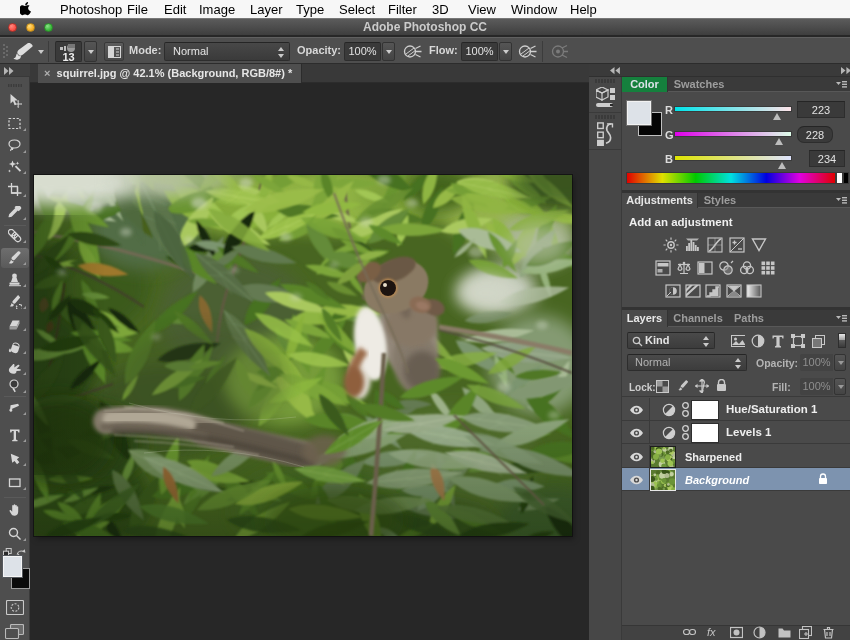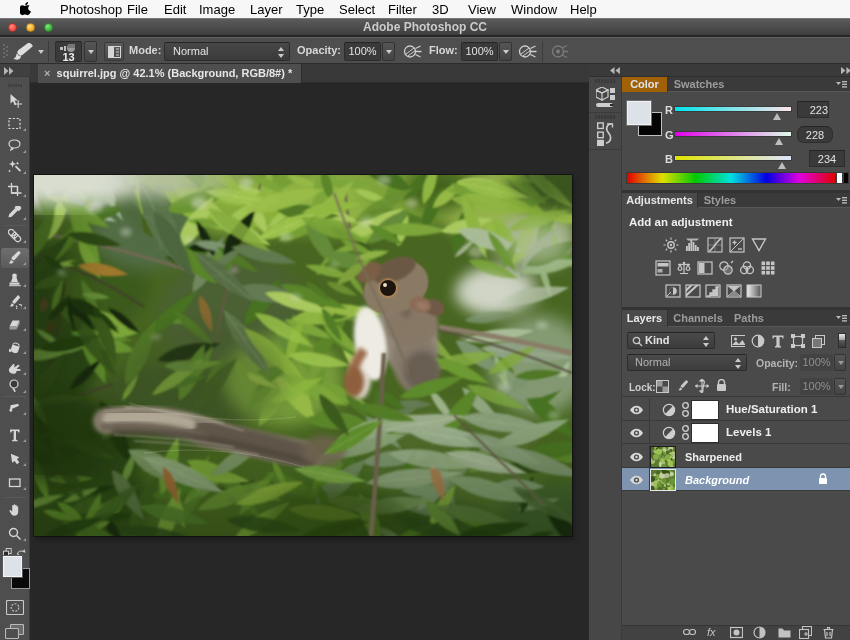--- a/index.html
+++ b/index.html
@@ -1660,34 +1660,34 @@
           <rect x="1" y="11" width="6" height="6"></rect>
           <rect x="1" y="20" width="6" height="6" fill="#cdcdcd"></rect>
           <path d="M16 2c-4 0-6 3-5 7 1 3 4 4 4 8 0 3-2 5-5 6" stroke-width="1.8"></path>
           <path d="M11 2h6v4" stroke-width="1.5"></path>
         </g>
       </svg>
     <div class="abs" style="left:0;top:72px;width:33px;height:1px;background:#3a3a3a;"></div>
 </div>
  <div id="panels">
       <div class="abs ptabbar" style="left:0;top:0;width:228px;height:15px;border-bottom:1px solid #585858;"></div>
-<div class="abs" style="left:0;top:0;width:46px;height:15px;background:#a16207;color:#dde3ea;font-size:11px;font-weight:bold;text-align:center;line-height:15px;border-right:1px solid #333;">Color</div>
+<div class="abs" style="left:0;top:0;width:46px;height:15px;background:#15803d;color:#dde3ea;font-size:11px;font-weight:bold;text-align:center;line-height:15px;border-right:1px solid #333;">Color</div>
 <div class="abs" style="left:46px;top:0;width:62px;height:15px;color:#9d9d9d;font-size:11px;font-weight:bold;text-align:center;line-height:15px;">Swatches</div>
 <svg class="abs" style="left:214px;top:4px" width="11" height="8" viewBox="0 0 11 8">
         <path fill="#b9b9b9" d="M0 1l2.5 3L5 1z"></path>
         <rect x="6" y="0" width="5" height="1.4" fill="#b9b9b9"></rect>
         <rect x="6" y="2.6" width="5" height="1.4" fill="#b9b9b9"></rect>
         <rect x="6" y="5.2" width="5" height="1.4" fill="#b9b9b9"></rect>
       </svg>
 <div class="abs" style="left:16px;top:35px;width:24px;height:24px;background:#050505;border:1px solid #c0c0c0;"></div>
 <div class="abs" style="left:5px;top:24px;width:24px;height:24px;background:#dde2e8;border:1px solid #f2f2f2;outline:1px solid #6e6e6e;"></div>
 <div class="abs" style="left:43px;top:27px;color:#dcdcdc;font-size:11px;font-weight:600;">R</div>
 <div class="abs" style="left:52px;top:29px;width:118px;height:6px;background:linear-gradient(90deg, rgb(0,228,234), rgb(255,228,234));border:1px solid #3a3a3a;"></div>
 <div class="abs" style="left:151px;top:36px;width:0;height:0;border-left:4.5px solid transparent;border-right:4.5px solid transparent;border-bottom:7px solid #bdbdbd;"></div>
-<div class="abs field" style="left:175px;top:24px;width:32px;height:17px;font-size:11px;text-align:right;line-height:16px;">223</div>
+<div class="abs field" style="left:175px;top:24px;width:48px;height:17px;font-size:11px;text-align:center;line-height:16px;">223</div>
 <div class="abs" style="left:43px;top:52px;color:#dcdcdc;font-size:11px;font-weight:600;">G</div>
 <div class="abs" style="left:52px;top:54px;width:118px;height:6px;background:linear-gradient(90deg, rgb(223,0,234), rgb(223,255,234));border:1px solid #3a3a3a;"></div>
 <div class="abs" style="left:153px;top:61px;width:0;height:0;border-left:4.5px solid transparent;border-right:4.5px solid transparent;border-bottom:7px solid #bdbdbd;"></div>
 <div class="abs field" style="left:175px;top:49px;width:36px;height:17px;font-size:11px;text-align:center;line-height:16px;border-radius:7px;">228</div>
 <div class="abs" style="left:43px;top:76px;color:#dcdcdc;font-size:11px;font-weight:600;">B</div>
 <div class="abs" style="left:52px;top:78px;width:118px;height:6px;background:linear-gradient(90deg, rgb(223,228,0), rgb(223,228,255));border:1px solid #3a3a3a;"></div>
 <div class="abs" style="left:156px;top:85px;width:0;height:0;border-left:4.5px solid transparent;border-right:4.5px solid transparent;border-bottom:7px solid #bdbdbd;"></div>
 <div class="abs field" style="left:175px;top:73px;width:36px;height:17px;font-size:11px;text-align:center;line-height:16px;margin-left:12px;">234</div>
 <div class="abs" style="left:4px;top:95px;width:210px;height:12px;background:linear-gradient(90deg,#e00000 0%,#e0e000 17%,#00c800 33%,#00e0e0 50%,#0000e0 67%,#e000e0 83%,#e00000 100%);border:1px solid #3a3a3a;"></div>
 <div class="abs" style="left:214px;top:95px;width:7px;height:12px;background:#fff;border:1px solid #3a3a3a;"></div>

